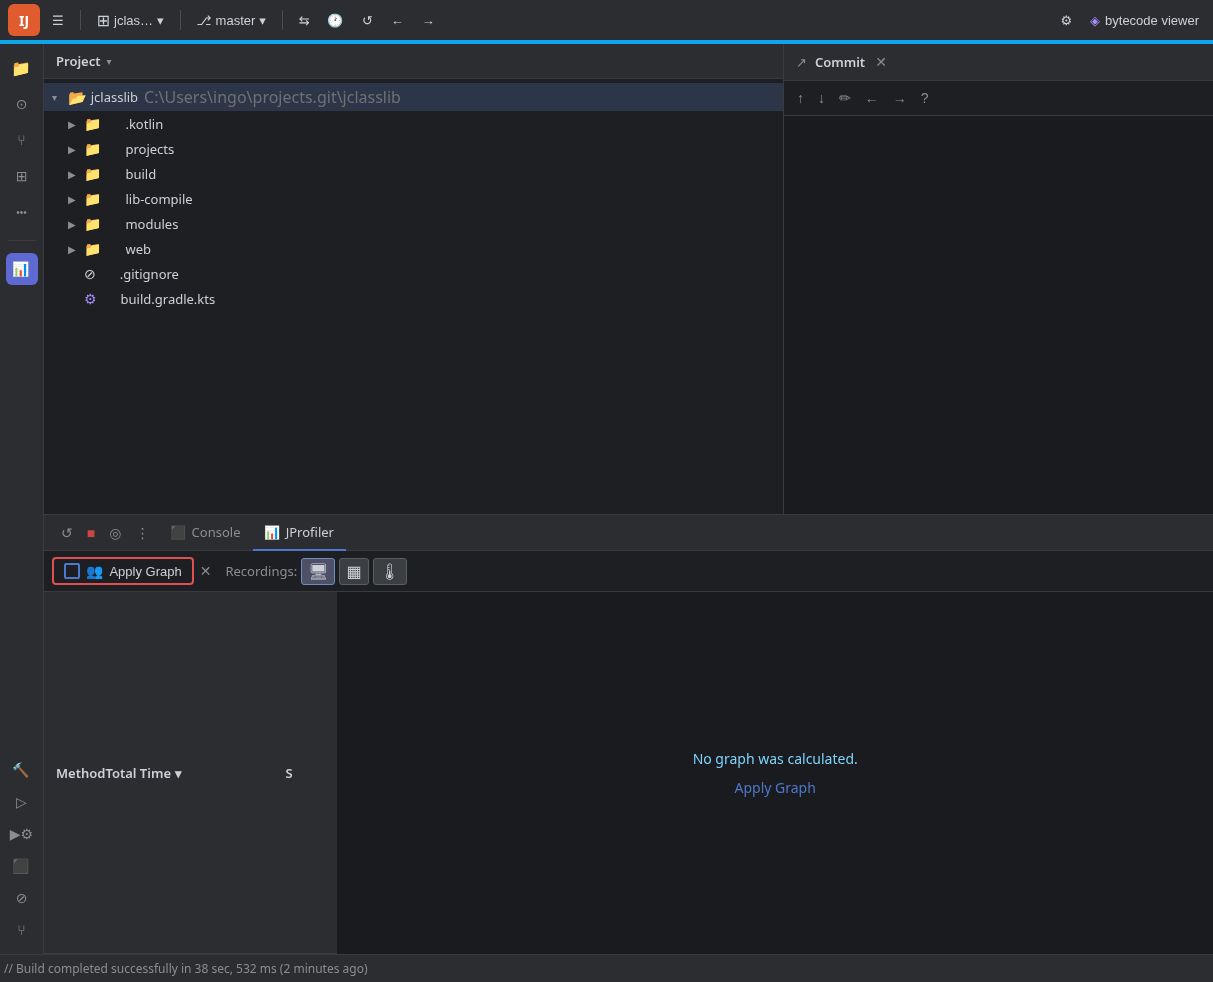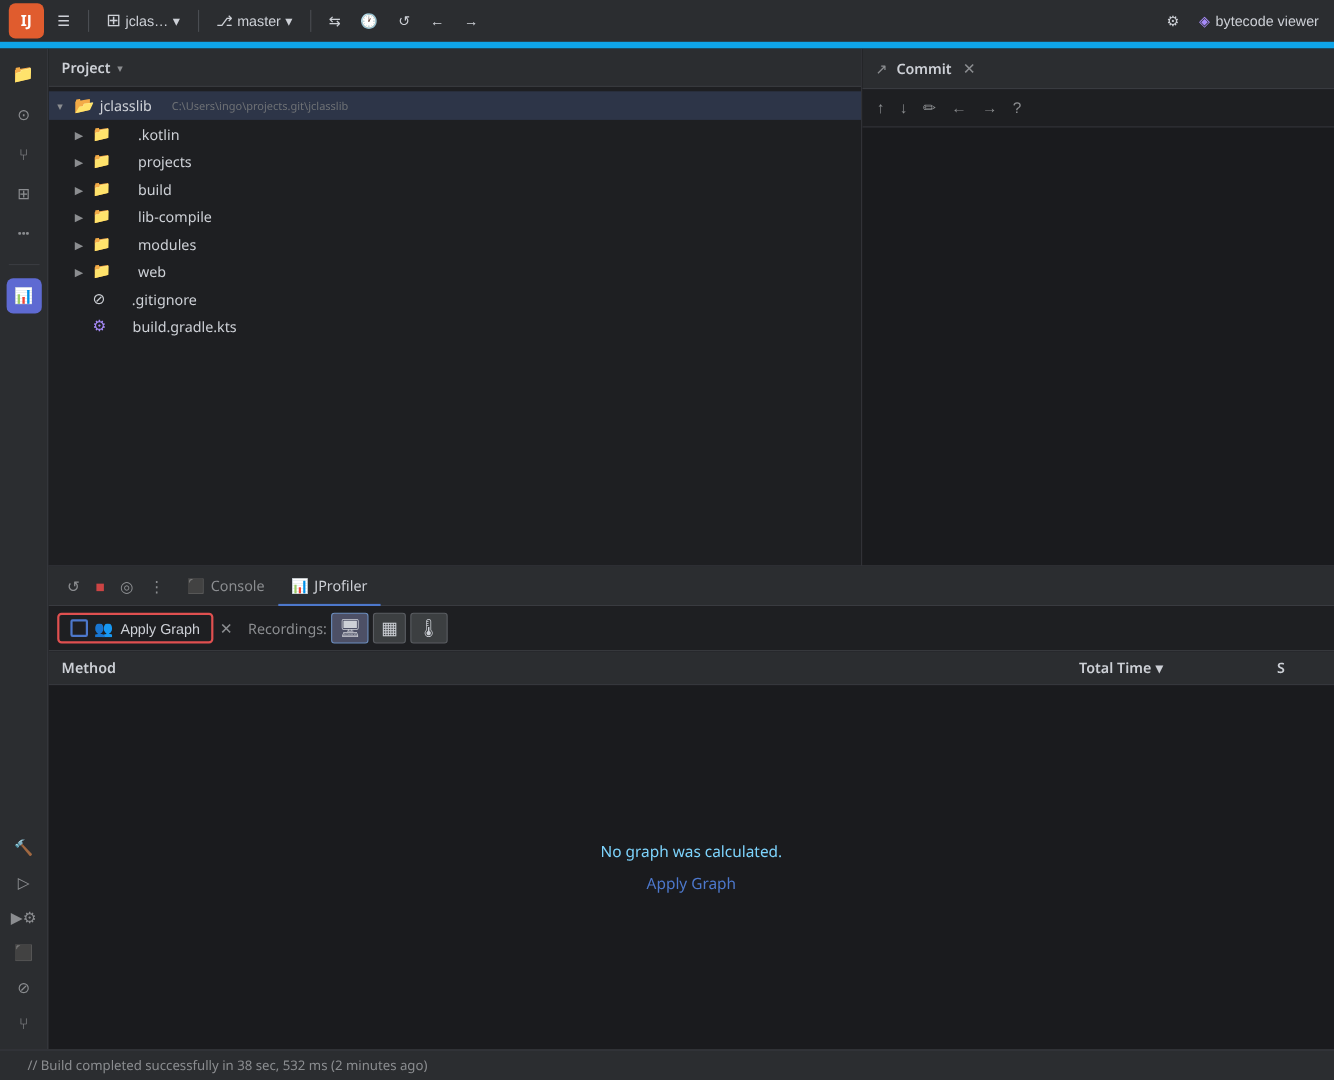--- a/index.html
+++ b/index.html
@@ -16,21 +16,21 @@
     }
 
     
     .top-toolbar {
       background: #2b2d30;
       height: 44px;
       display: flex;
       align-items: center;
       padding: 0 8px;
       gap: 6px;
-      border-bottom: 6px solid #0ea5e9;
+      border-bottom: 4px solid #0ea5e9;
       flex-shrink: 0;
     }
     .app-icon {
       width: 32px; height: 32px;
       background: #e05c2e;
       border-radius: 6px;
       display: flex; align-items: center; justify-content: center;
       color: #fff; font-weight: bold; font-size: 14px;
       flex-shrink: 0;
     }
@@ -129,21 +129,21 @@
       padding: 4px 0;
     }
     .tree-item {
       display: flex; align-items: center;
       padding: 3px 8px; cursor: pointer;
       gap: 4px;
     }
     .tree-item.selected { background: #2d3548; }
     .tree-chevron { font-size: 10px; color: #8b8d90; width: 12px; flex-shrink: 0; }
     .tree-label { color: #cdd0d6; margin-left: 20px; }
-    .tree-path { color: #6e7175; margin-left: 14px; font-size: 10px; }
+    .tree-path { color: #6e7175; margin-left: 2px; font-size: 16px; }
     .tree-indent-1 { padding-left: 24px; }
 
     
     .commit-panel {
       flex: 1;
       background: #1e1f22;
       display: flex;
       flex-direction: column;
       overflow: hidden;
     }
@@ -235,21 +235,21 @@
       background: #3c3f41; border: 1px solid #5a5d62; color: #cdd0d6;
       cursor: pointer; padding: 3px 6px; border-radius: 3px; font-size: 16px;
     }
     .recording-btn.active { background: #4d5066; border-color: #6c8ebf; }
 
     
     .table-area {
       flex: 1;
       overflow: hidden;
       display: flex;
-      flex-direction: column;
+      flex-direction: row;
     }
     .table-header {
       display: flex;
       background: #2b2d30;
       border-bottom: 1px solid #393b40;
       padding: 6px 12px;
       align-items: center;
       flex-shrink: 0;
     }
     .col-method { flex: 1; color: #cdd0d6; font-weight: 600; }
@@ -262,21 +262,21 @@
       gap: 10px;
     }
     .no-graph-text { color: #7dd3fc; font-size: 14px; }
     .apply-graph-link { color: #4d78cc; cursor: pointer; font-size: 14px; text-decoration: none; }
 
     
     .status-bar {
       background: #2b2d30;
       height: 28px;
       display: flex; align-items: center;
-      padding: 0 25px;
+      padding: 0 4px;
       border-top: 1px solid #393b40;
       color: #8b8d90; font-size: 12px;
       flex-shrink: 0;
     }
 
     
     ::-webkit-scrollbar { width: 6px; height: 6px; }
     ::-webkit-scrollbar-track { background: #2b2d30; }
     ::-webkit-scrollbar-thumb { background: #4a4d52; border-radius: 3px; }
   </style>

